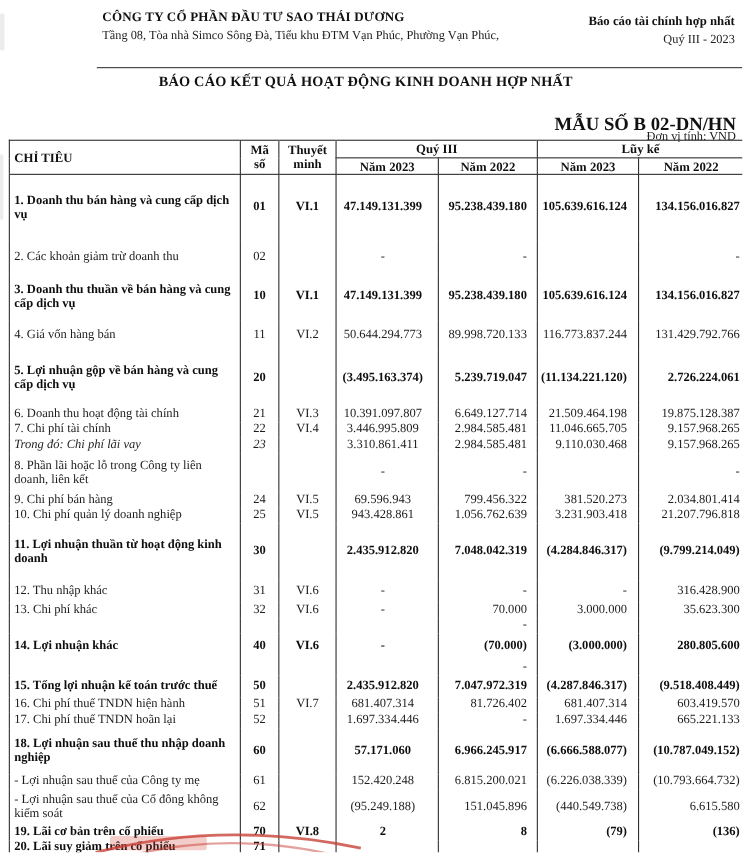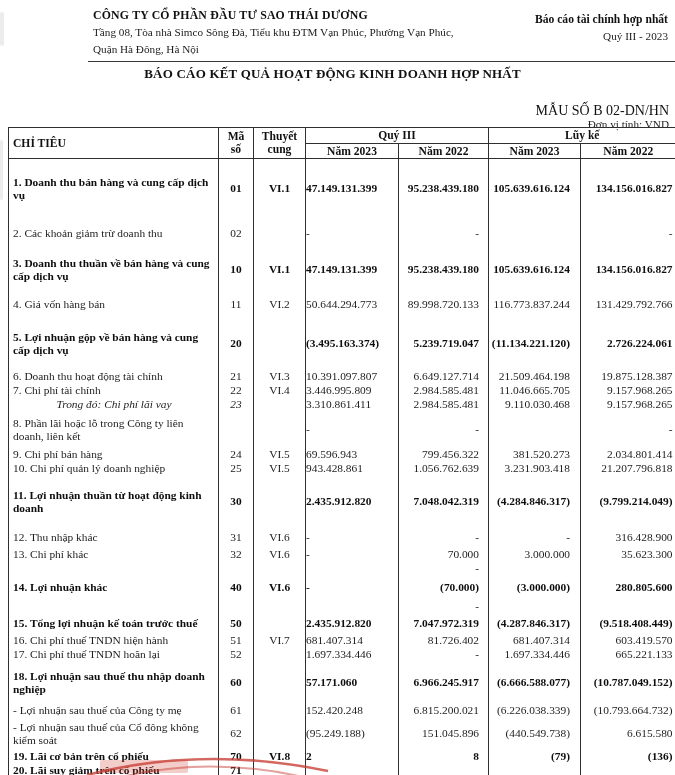--- a/index.html
+++ b/index.html
@@ -11,62 +11,61 @@
   .lh-left{position:absolute;left:93px;top:8px;width:430px;}
   .company{font-weight:bold;font-size:11.8px;letter-spacing:.2px;color:#111;}
   .addr{font-size:11.2px;margin-top:3px;line-height:13.5px;}
   .lh-right{position:absolute;right:7px;top:13px;text-align:right;}
   .rep-type{font-weight:bold;font-size:11.6px;color:#111;text-align:center;}
   .rep-period{font-size:11.2px;margin-top:4px;}
   .lh-rule{position:absolute;left:88px;right:0;top:61px;border-top:1.6px solid #3a3a3a;}
   
   .title-main{position:absolute;left:0;right:10px;top:66px;text-align:center;font-weight:bold;font-size:13px;color:#111;letter-spacing:.2px;}
   .title-sub{position:absolute;left:0;right:10px;top:84px;text-align:center;font-style:italic;font-weight:bold;font-size:11.5px;}
-  .form-no{position:absolute;right:6px;top:103px;font-weight:normal;font-size:14px;color:#111;}
+  .form-no{position:absolute;right:6px;top:103px;font-weight:bold;font-size:17px;color:#111;}
   .unit{position:absolute;right:6px;top:118px;font-size:11.2px;}
   
   table.rpt{
     position:absolute;left:8px;top:127px;width:667px;
     border-collapse:collapse;table-layout:fixed;
     border-top:1.7px solid #2f2f2f;border-left:1.4px solid #2f2f2f;border-bottom:1.7px solid #2f2f2f;
     font-size:11.4px;
   }
   .rpt th,.rpt td{border-right:1.35px solid #2f2f2f;padding:0;vertical-align:middle;line-height:13px;overflow:visible;}
   .rpt .last{border-right:none;}
   .rpt thead th{font-weight:bold;color:#111;text-align:center;font-size:11.6px;}
   .rpt thead .span2{border-bottom:1.5px solid #2f2f2f;}
   .rpt thead tr.rowA th.group{border-bottom:1.35px solid #2f2f2f;}
   .rpt thead tr.rowB th{border-bottom:1.5px solid #2f2f2f;}
   .rpt thead th.c-label{text-align:left;padding-left:4px;}
   .rpt td.c-label{text-align:left;padding-left:4px;padding-right:3px;}
   .rpt td.c-code,.rpt td.c-note{text-align:center;}
-  .rpt td.n1{text-align:left;padding-right:8px;}
+  .rpt td.n1{text-align:center;padding-right:8px;}
   .rpt td.n2{text-align:right;padding-right:9px;}
   .rpt td.n3{text-align:right;padding-right:10px;}
   .rpt td.n4{text-align:right;padding-right:3px;}
   .rpt tr.bold td{font-weight:bold;color:#0e0e0e;}
-  .rpt tr.italic td.c-label,.rpt tr.italic td.c-code{font-style:italic;text-align:center;}
+  .rpt tr.italic td.c-label,.rpt tr.italic td.c-code{font-style:italic;}
   
   .stamp{position:absolute;left:85px;top:739px;width:245px;height:36px;pointer-events:none;}
   .stamp-tint{position:absolute;left:100px;top:760px;width:88px;height:13px;background:rgba(205,62,50,.26);border-radius:2px;}
   
   .smudge{position:absolute;background:#dcdcdc;opacity:.55;border-radius:2px;}
 </style>
 </head>
 <body>
 
 <div class="page">
 
   <div class="smudge" style="left:0;top:12px;width:4px;height:34px;"></div>
   <div class="smudge" style="left:0;top:140px;width:3px;height:60px;"></div>
 
   <div class="lh-left">
     <div class="company">CÔNG TY CỔ PHẦN ĐẦU TƯ SAO THÁI DƯƠNG</div>
     <div class="addr">Tầng 08, Tòa nhà Simco Sông Đà, Tiểu khu ĐTM Vạn Phúc, Phường Vạn Phúc,</div>
-    <div class="addr">Quận Hà Đông, Hà Nội</div>
   </div>
   <div class="lh-right">
     <div class="rep-type">Báo cáo tài chính hợp nhất</div>
     <div class="rep-period">Quý III - 2023</div>
   </div>
   <div class="lh-rule"></div>
 
   <div class="title-main">BÁO CÁO KẾT QUẢ HOẠT ĐỘNG KINH DOANH HỢP NHẤT</div>
   <div class="form-no">MẪU SỐ B 02-DN/HN</div>
   <div class="unit">Đơn vị tính: VND</div>
@@ -83,21 +82,21 @@
     </colgroup>
     <thead>
       <tr class="rowA" style="height:16px;">
         <th rowspan="2" class="c-label span2">CHỈ TIÊU</th>
         <th rowspan="2" class="span2">
           <div>Mã</div>
           <div>số</div>
         </th>
         <th rowspan="2" class="span2">
           <div>Thuyết</div>
-          <div>cung</div>
+          <div>minh</div>
         </th>
         <th colspan="2" class="group">Quý III</th>
         <th colspan="2" class="group last">Lũy kế</th>
       </tr>
       <tr class="rowB" style="height:15px;">
         <th>Năm 2023</th>
         <th>Năm 2022</th>
         <th>Năm 2023</th>
         <th class="last">Năm 2022</th>
       </tr>

